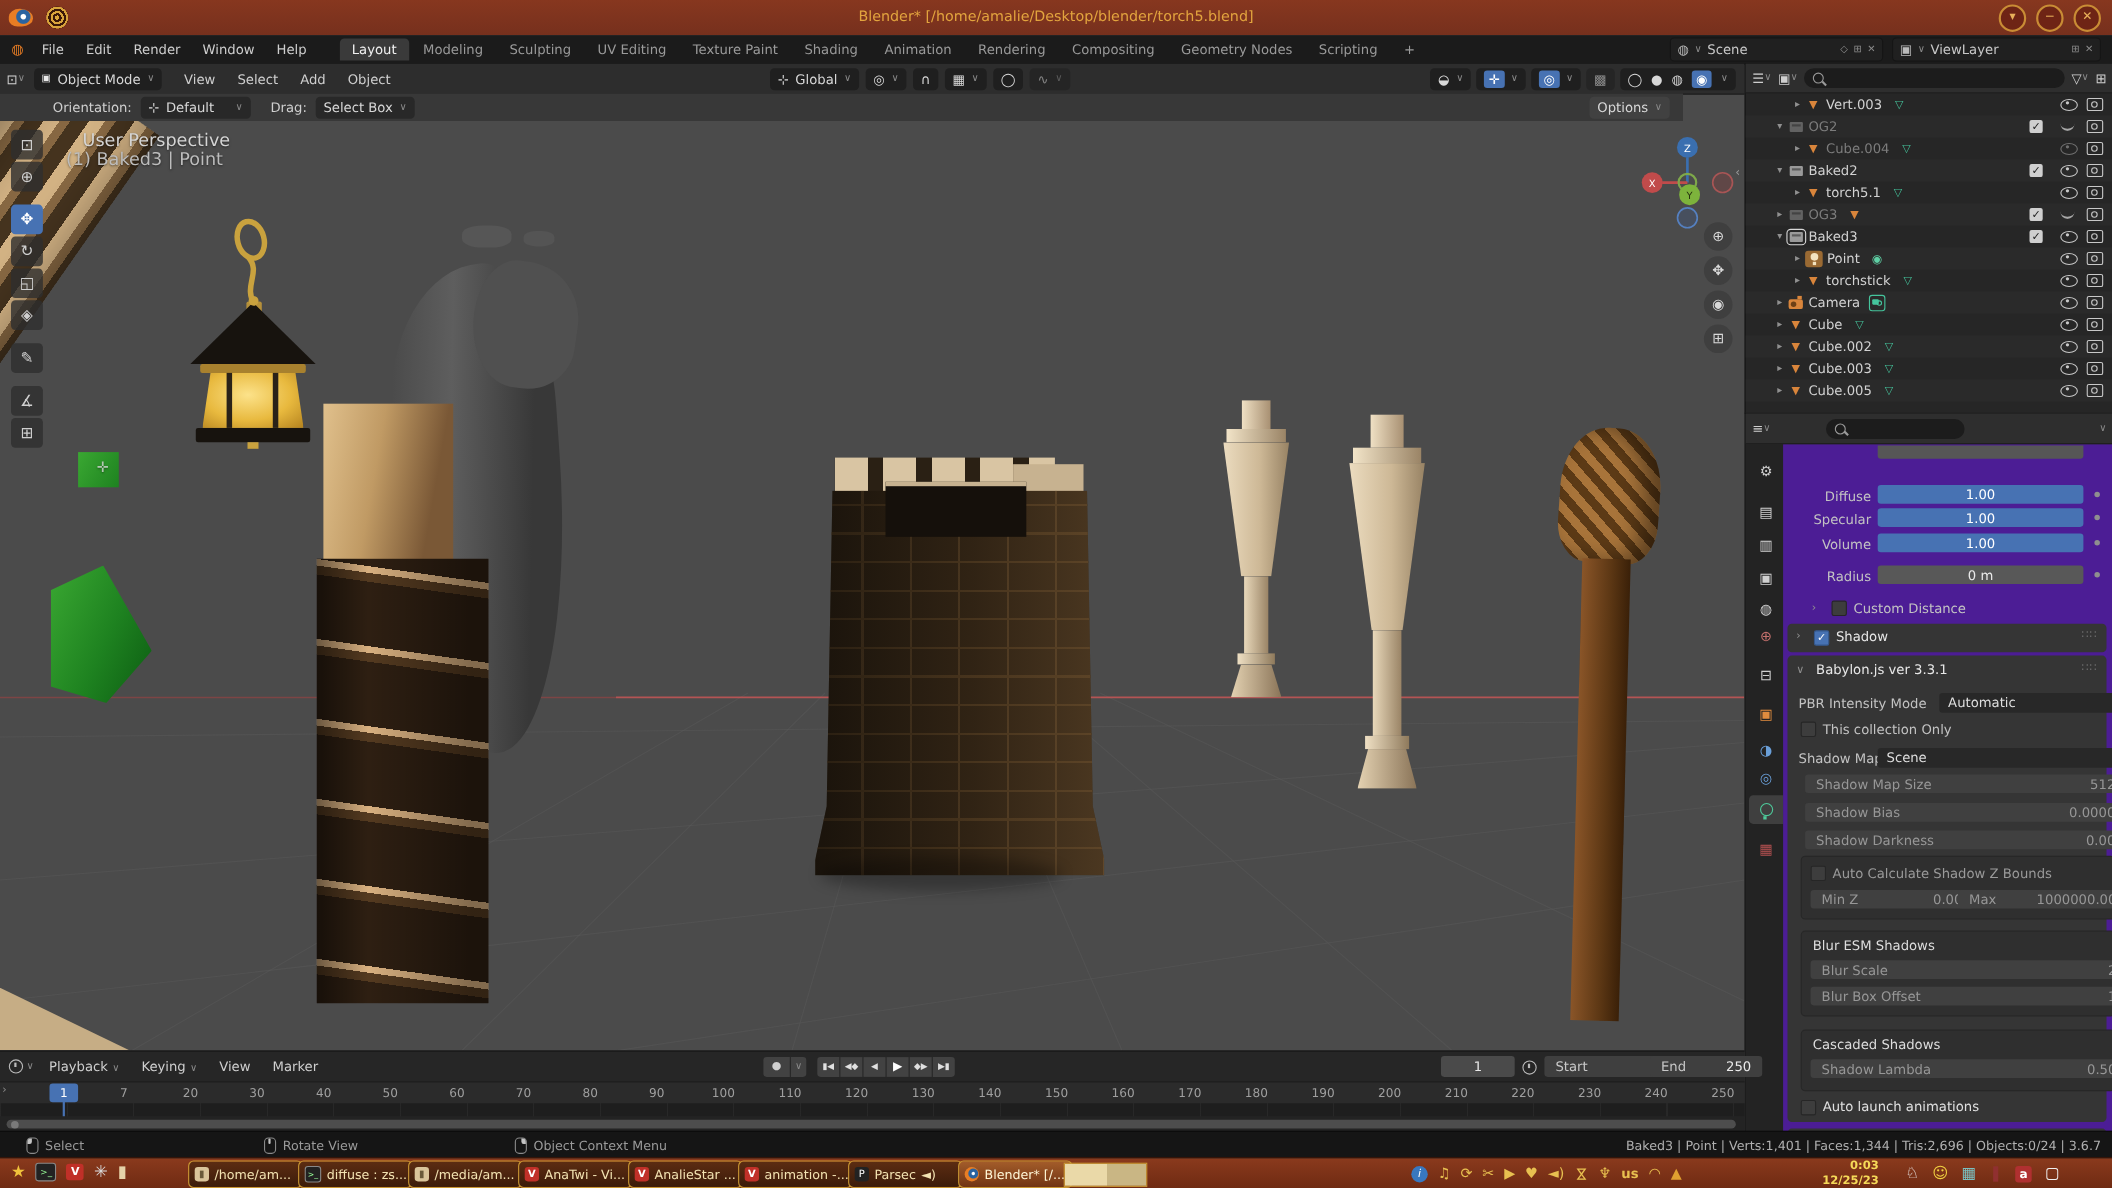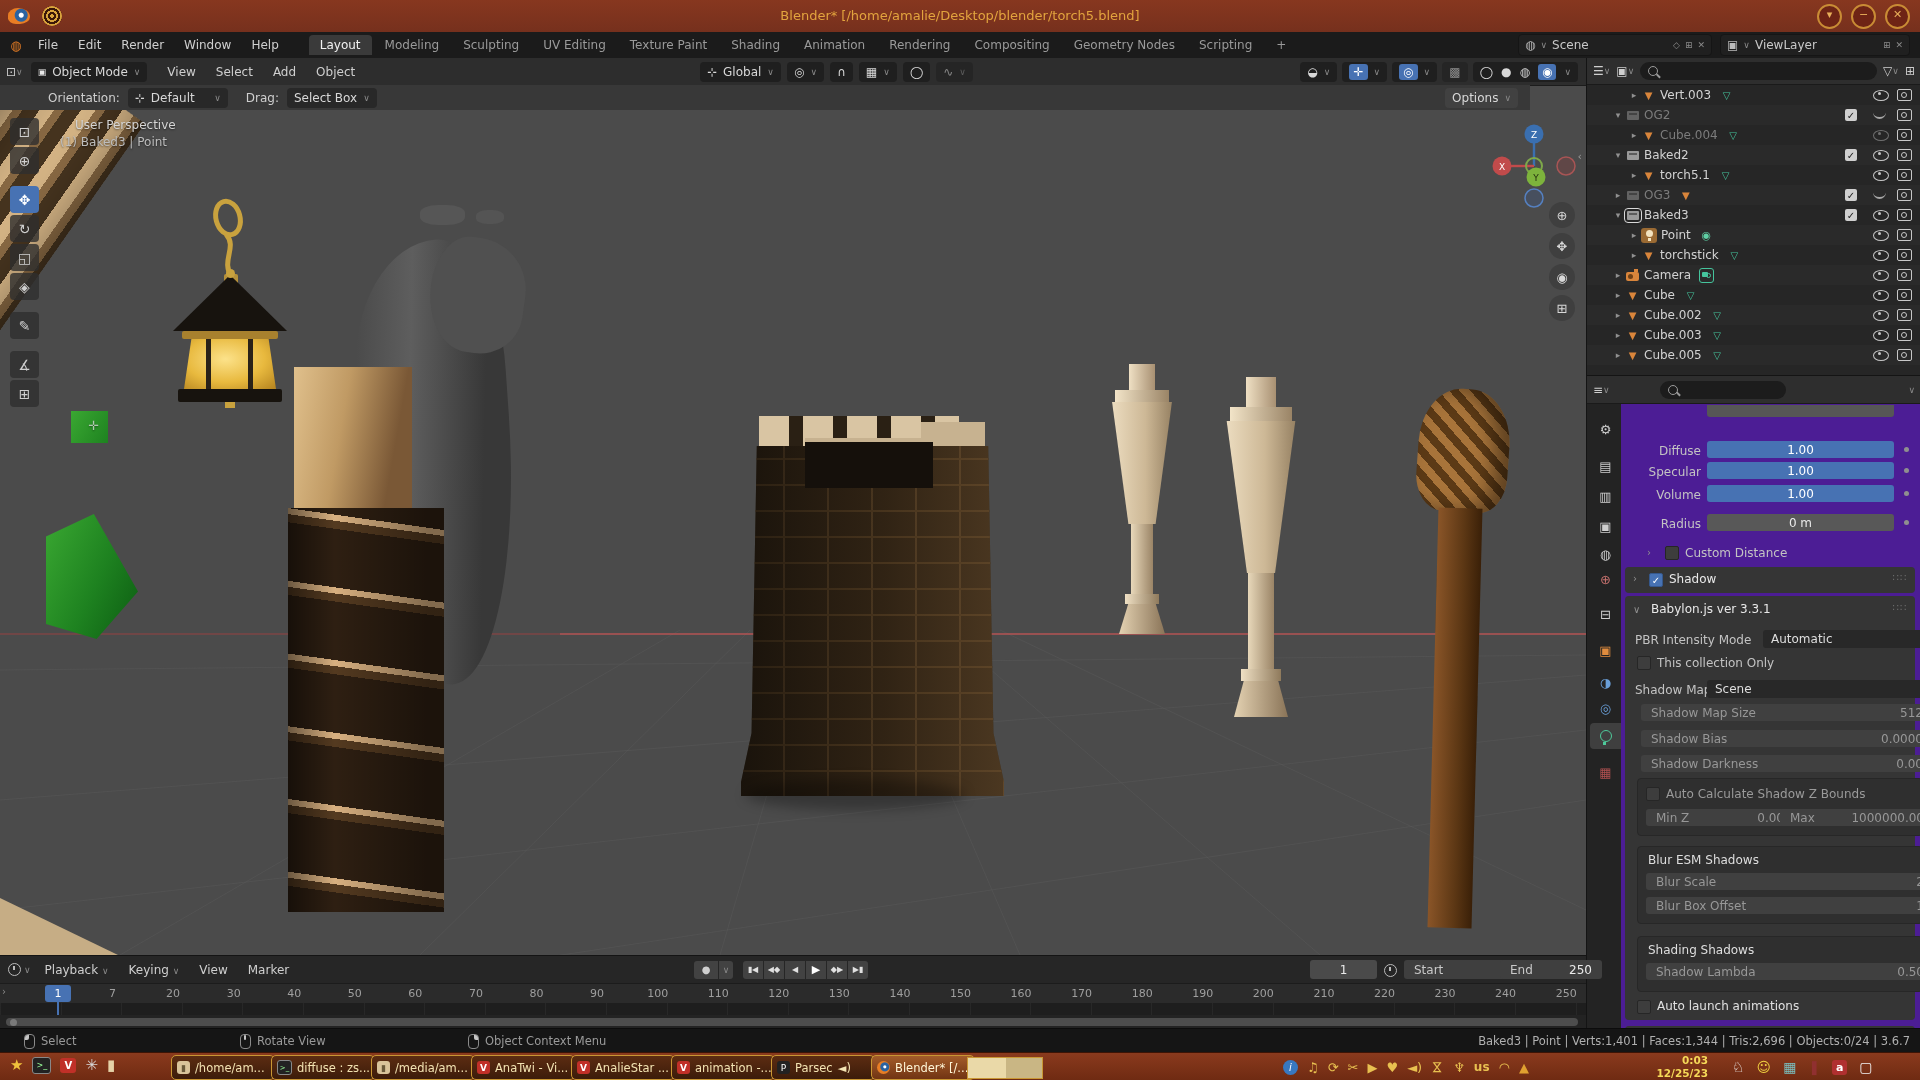--- a/index.html
+++ b/index.html
@@ -22,21 +22,21 @@
   .tab.active{background:#3a3a3a;color:#f0f0f0;}
   .pill{background:#202020;border:1px solid #151515;border-radius:4px;height:20px;display:flex;align-items:center;padding:0 6px;gap:5px;}
   .dimv{color:#8a8a8a;font-size:9px;}
   
   #vpheader{left:0;top:58px;width:1586px;height:27px;background:#2d2d2d;border-bottom:1px solid #1c1c1c;}
   #toolsettings{left:0;top:85px;width:1530px;height:25px;background:#383838;border-bottom:3px solid #eab308;}
   .widget{background:#1f1f1f;border-radius:4px;height:20px;display:flex;align-items:center;padding:0 7px;gap:6px;color:#d8d8d8;}
   .bluepill{background:#4772b3;color:#fff;border-radius:3px;padding:1px 4px;}
   
   #viewport{left:0;top:110px;width:1586px;height:845px;background:#4b4b4b;overflow:hidden;}
-  .ovl{color:#d5d5d5;font-size:12px;text-shadow:0 1px 2px rgba(0,0,0,.5);}
+  .ovl{color:#d5d5d5;font-size:16px;text-shadow:0 1px 2px rgba(0,0,0,.5);}
   
   #vtoolbar{left:10px;top:8px;width:30px;display:flex;flex-direction:column;gap:2px;}
   .tool{width:29px;height:27px;border-radius:4px;background:#2e2e2ecc;color:#cfcfcf;font-size:14px;display:flex;align-items:center;justify-content:center;}
   .tool.active{background:#4772b3;color:#fff;}
   .tgap{height:8px;}
   
   .navbtn{width:26px;height:26px;border-radius:50%;background:#3a3a3ab8;color:#d8d8d8;font-size:13px;display:flex;align-items:center;justify-content:center;}
   
   #outliner{left:1586px;top:58px;width:334px;height:317px;background:#262626;border-left:1px solid #141414;}
   #ol-header{height:26px;background:#2e2e2e;border-bottom:1px solid #1a1a1a;display:flex;align-items:center;padding:0 6px;gap:6px;}
@@ -627,21 +627,21 @@
             <span>Blur Scale</span>
               <span>2</span>
             </div>
           <div class="pfield dis" style="left:8px;top:50px;width:268px;">
             <span>Blur Box Offset</span>
               <span>1</span>
             </div>
         </div>
 
         <div class="psub" style="left:12px;top:340px;width:284px;height:54px;">
-          <span class="pl" style="left:10px;top:6px;color:#dedede;">Shading Shadows</span>
+          <span class="pl" style="left:10px;top:6px;color:#dedede;">Cascaded Shadows</span>
           <div class="pfield dis" style="left:8px;top:26px;width:268px;">
             <span>Shadow Lambda</span>
               <span>0.50</span>
             </div>
         </div>
 
         <span class="cb" style="left:12px;top:404px;"></span>
         <span class="pl" style="left:32px;top:403px;color:#e0e0e0;">Auto launch animations</span>
       </div>
 

